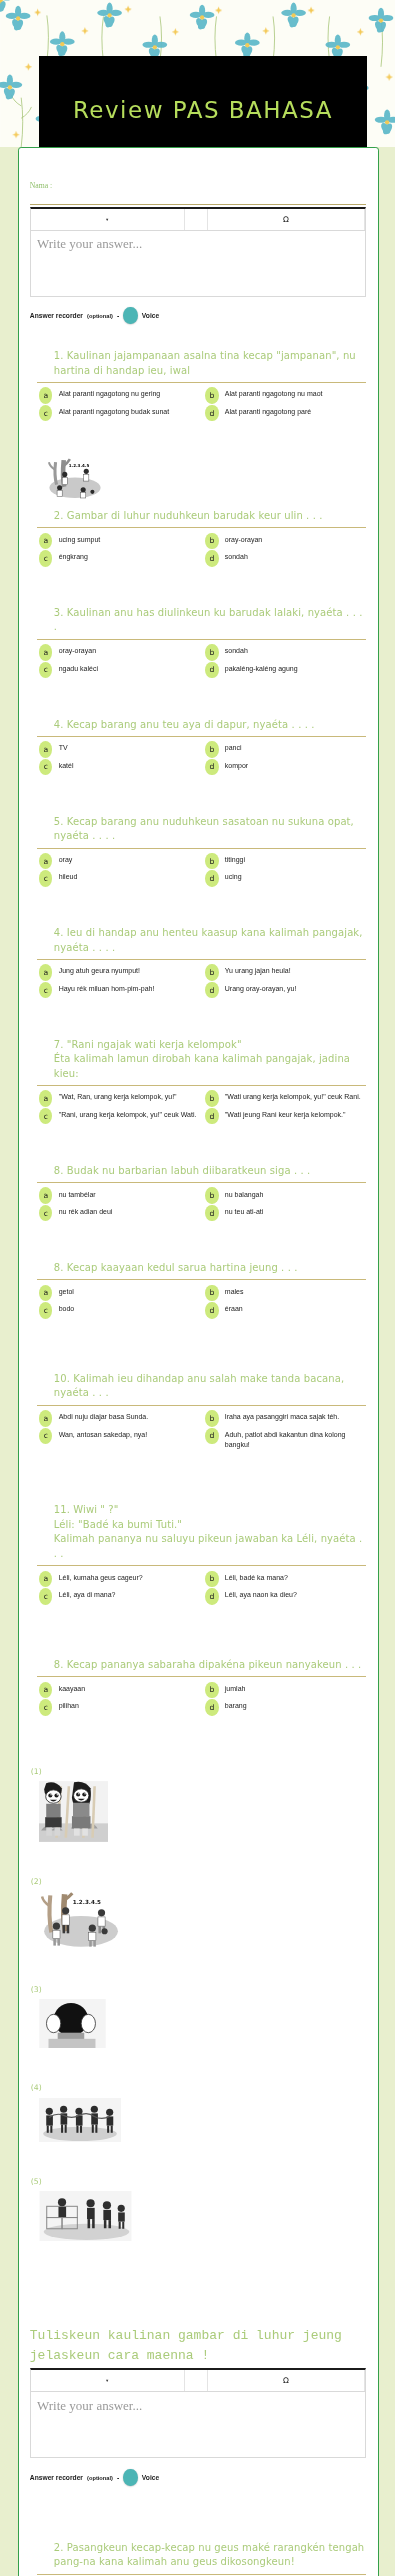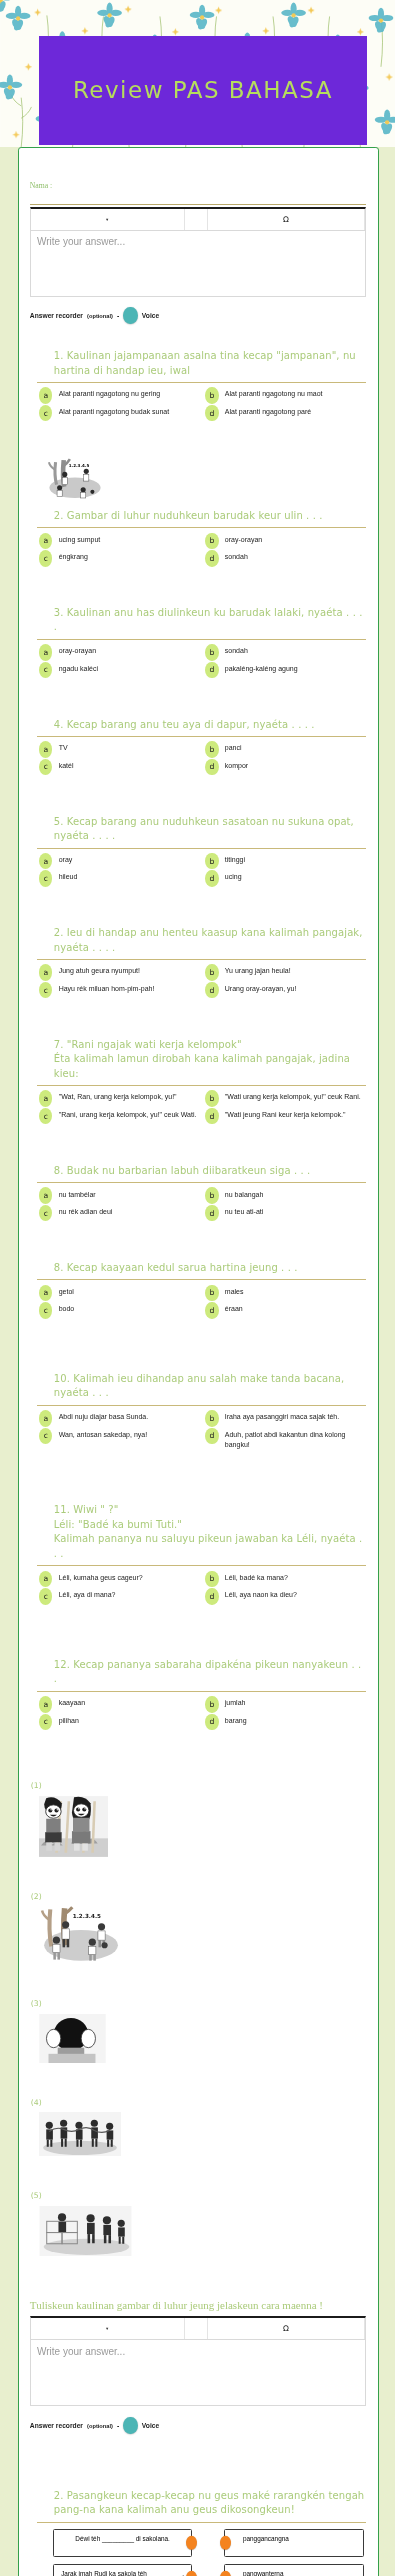--- a/index.html
+++ b/index.html
@@ -15,23 +15,23 @@
   .banner {
     position: relative;
     width: 396px;
     height: 147px;
     background: #fdfdf7;
     overflow: hidden;
   }
   .banner-flowers { position:absolute; inset:0; }
   .banner-title-card {
     position: absolute;
-    left: 39px; top: 36px;
+    left: 39px; top: 56px;
     width: 328px; height: 109px;
-    background: #6d28d9;
+    background: #000000;
     display: flex; flex-direction: column;
     align-items: center; justify-content: center;
     z-index: 3;
   }
   .banner-title-card .t {
     font-family: "DejaVu Sans", sans-serif;
     color: #b6dd5c;
     font-size: 23px;
     letter-spacing: 1.5px;
     line-height: 1.25;
@@ -78,21 +78,21 @@
   .tb-cell.wide { flex: 1 1 auto; }
   .tb-cell.sq { width: 23px; flex: 0 0 23px; }
   .caret { font-size: 4.6px; color:#333; }
   .omega { font-family:"DejaVu Sans", sans-serif; font-size:7.7px; }
   .editor-body {
     border: 0.5px solid #d9d9d9;
     border-top: none;
     min-height: 66px;
     padding: 5.2px 6.2px;
   }
-  .editor-body .ph { color:#9a9a9a; font-size:10px; }
+  .editor-body .ph { color:#9a9a9a; font-size:13px;font-family:Liberation Serif, serif; }
 
   
   .recorder {
     display:flex; align-items:center; gap:4.1px;
     margin: 10.3px 0 4.1px 0;
     font-size: 6.7px; font-weight: bold; color:#1c1c1c;
     font-family:"Liberation Sans", sans-serif;
   }
   .recorder .opt { font-weight: bold; font-size:5.7px; }
   .rec-btn {
@@ -140,23 +140,24 @@
   
   .fig-label {
     font-family:"DejaVu Sans", sans-serif;
     color:#aacb7a; font-size:7.7px; padding: 5.2px 0 3.1px 1px;
   }
   .fig { margin: 2.1px 0 3.1px 9.3px; }
   .fig svg { display:block; }
 
   
   .instr {
-    font-family:Liberation Serif, serif;
-    color:#aacb7a; font-size:11px; line-height:1.5;
+    font-family:Liberation Mono, monospace;
+    color:#aacb7a; font-size:13px; line-height:1.5;
     padding: 4.1px 0 1px 0;
+    margin-top: 44px;
   }
 
   
   .match {
     display:grid; grid-template-columns: 1fr 1fr;
     column-gap: 32px; row-gap: 7.2px;
     padding: 6.2px 2.1px 5.2px 23px;
     align-items: start;
   }
   .m-card {
@@ -463,21 +464,21 @@
           <div class="opt-row">
                 <span class="bullet">d</span>
                 <span class="opt-label">ucing</span>
               </div>
         </div>
       </div>
 
       <div class="spacer-md"></div>
 
       <div class="q">
-        <div class="q-text">2. Ieu di handap anu henteu kaasup kana kalimah pangajak, nyaéta . . . .</div>
+        <div class="q-text">4. Ieu di handap anu henteu kaasup kana kalimah pangajak, nyaéta . . . .</div>
         <div class="q-rule"></div>
         <div class="opts">
           <div class="opt-row">
                 <span class="bullet">a</span>
                 <span class="opt-label">Jung atuh geura nyumput!</span>
               </div>
           <div class="opt-row">
                 <span class="bullet">b</span>
                 <span class="opt-label">Yu urang jajan heula!</span>
               </div>
@@ -616,21 +617,21 @@
           <div class="opt-row">
                 <span class="bullet">d</span>
                 <span class="opt-label">Léli, aya naon ka dieu?</span>
               </div>
         </div>
       </div>
 
       <div class="spacer-lg"></div>
 
       <div class="q">
-        <div class="q-text">12. Kecap pananya sabaraha dipakéna pikeun nanyakeun . . .</div>
+        <div class="q-text">8. Kecap pananya sabaraha dipakéna pikeun nanyakeun . . .</div>
         <div class="q-rule"></div>
         <div class="opts">
           <div class="opt-row">
                 <span class="bullet">a</span>
                 <span class="opt-label">kaayaan</span>
               </div>
           <div class="opt-row">
                 <span class="bullet">b</span>
                 <span class="opt-label">jumlah</span>
               </div>

